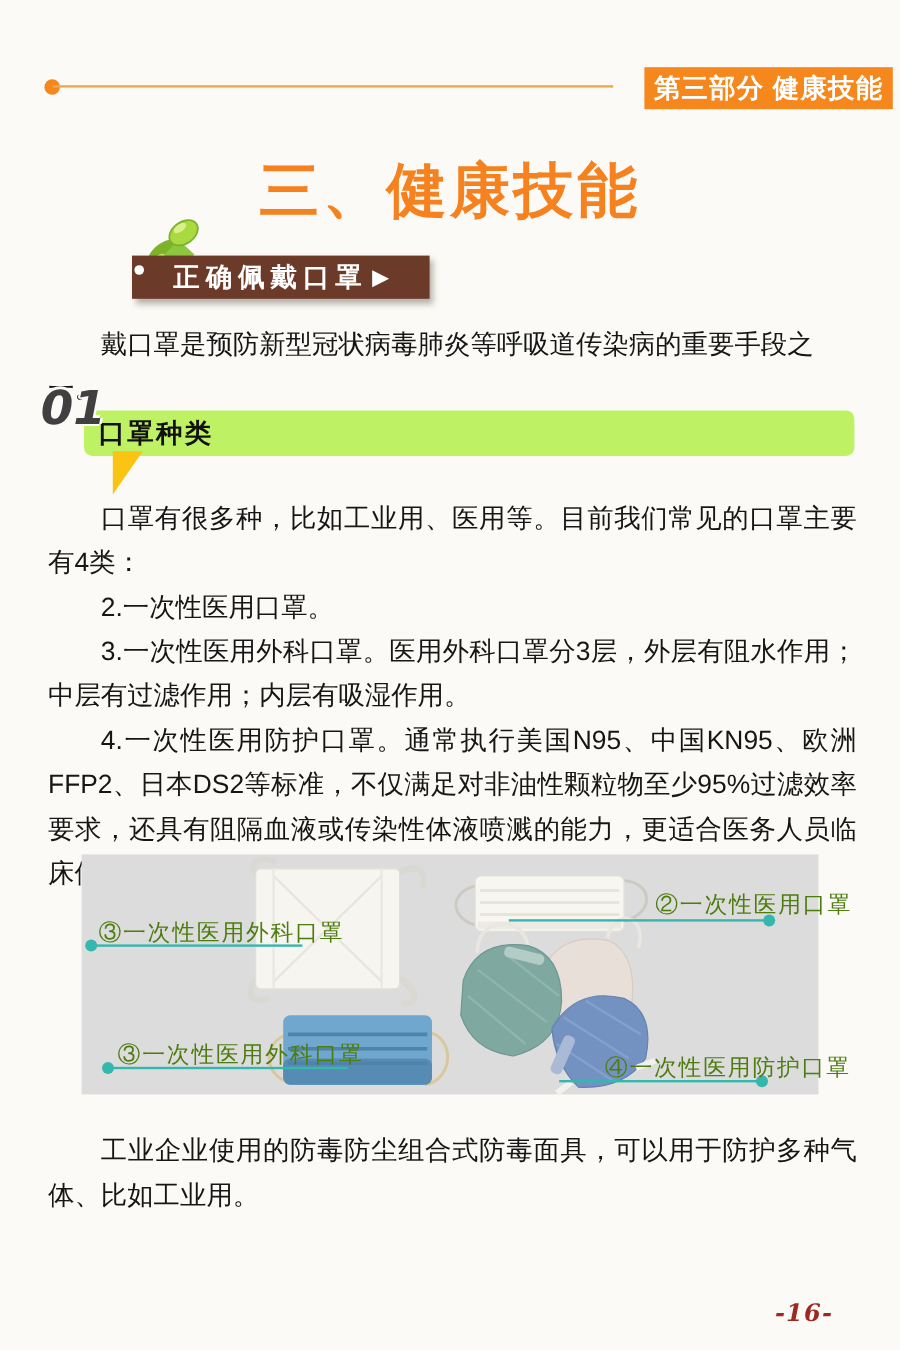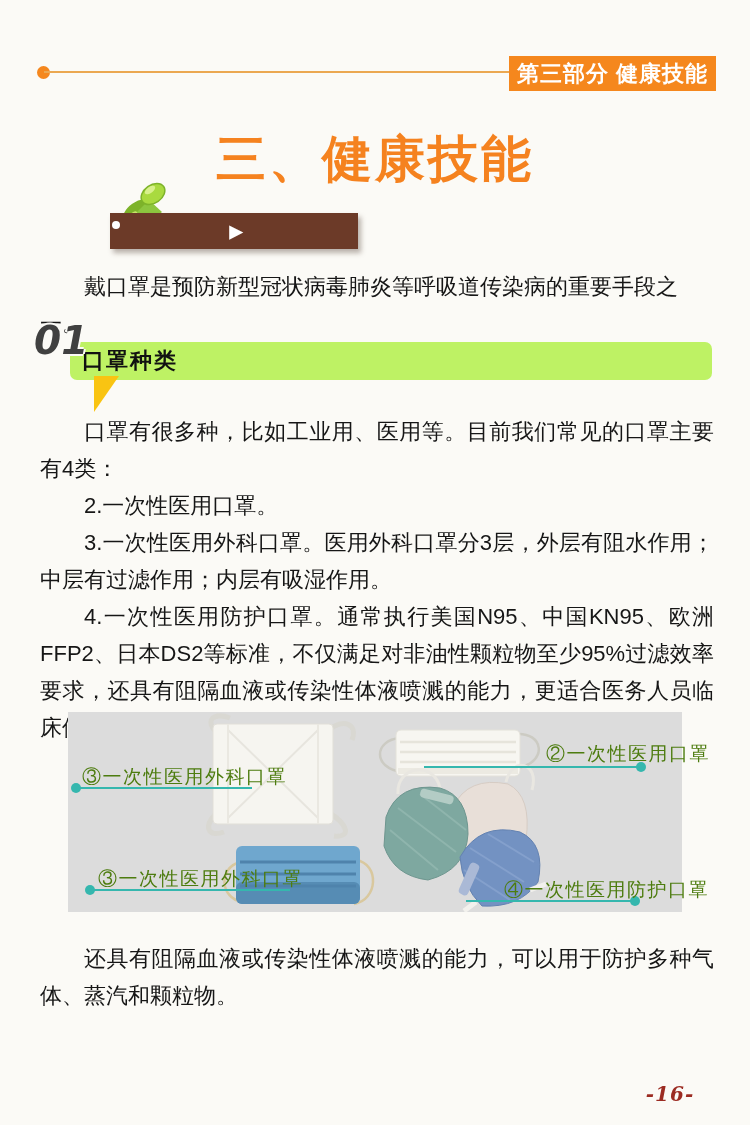--- a/index.html
+++ b/index.html
@@ -7,21 +7,21 @@
   .page {
     position:relative; width:750px; height:1125px; margin:0 auto;
     background:#FBFAF6; overflow:hidden;
     font-family:"Liberation Sans", sans-serif; color:#161616;
   }
   
   .hdr-dot { position:absolute; left:37px; top:66px; width:13px; height:13px;
     border-radius:50%; background:#F5871D; }
   .hdr-line { position:absolute; left:44px; top:71px; width:467px; height:2px;
     background:#EBA851; }
-  .hdr-badge { position:absolute; left:509px; top:56px; width:207px; height:35px;
+  .hdr-badge { position:absolute; left:537px; top:56px; width:207px; height:35px;
     background:#F5871D; color:#fff; font-size:22px; font-weight:bold;
     display:flex; align-items:center; justify-content:center; letter-spacing:1px; }
   
   .title { position:absolute; left:0; top:126px; width:750px; text-align:center;
     font-size:50px; font-weight:bold; color:#F5821F; letter-spacing:3px; }
   
   .pushpin { position:absolute; left:100px; top:178px; width:76px; height:62px; }
   .topic-banner { position:absolute; left:110px; top:213px; width:248px; height:36px;
     background:#6C3A28; box-shadow:3px 4px 5px rgba(60,40,30,.35);
     display:flex; align-items:center; justify-content:center;
@@ -76,20 +76,21 @@
   <svg class="pushpin" viewBox="0 0 76 62">
     <line x1="30" y1="40" x2="15" y2="55" stroke="#9aa0a6" stroke-width="2"></line>
     <ellipse cx="38" cy="34" rx="17" ry="10" transform="rotate(-35 38 34)" fill="#7DB32A"></ellipse>
     <path d="M27,44 L49,22 L62,34 L41,52 Z" fill="#8DC63F" transform="rotate(0)"></path>
     <ellipse cx="53" cy="16" rx="13" ry="9" transform="rotate(-35 53 16)" fill="#A9DA3F" stroke="#7DB32A" stroke-width="1.5"></ellipse>
     <ellipse cx="50" cy="12" rx="6" ry="3" transform="rotate(-35 50 12)" fill="#D8F08C"></ellipse>
     <ellipse cx="33" cy="37" rx="5" ry="2.5" transform="rotate(-35 33 37)" fill="#C8E86B"></ellipse>
   </svg>
 
   <div class="topic-banner">
+    <span>正确佩戴口罩</span>
     <span class="arrow">▶</span>
   </div>
   <span class="pin-hole"></span>
 
   <p class="intro">戴口罩是预防新型冠状病毒肺炎等呼吸道传染病的重要手段之一。</p>
 
   <div class="sec-banner">
     <span>口罩种类</span>
   </div>
   <div class="sec-tail"></div>
@@ -155,17 +156,17 @@
 
     <span class="ldot" style="left:17px; top:173px;"></span>
     <span class="leader" style="left:22px; top:177px; width:200px;"></span>
     <span class="fig-label" style="left:30px; top:154px;">③一次性医用外科口罩</span>
 
     <span class="leader" style="left:398px; top:188px; width:170px;"></span>
     <span class="ldot" style="left:562px; top:184px;"></span>
     <span class="fig-label" style="left:436px; top:165px;">④一次性医用防护口罩</span>
   </div>
 
-  <p class="closing">还具有阻隔血液或传染性体液喷溅的能力，可以用于防护多种气体、蒸汽和颗粒物。</p>
+  <p class="closing">工业企业使用的防毒防尘组合式防毒面具，可以用于防护多种气体、比如工业用。</p>
 
   <div class="page-num">-16-</div>
 
 </div>
 
 </body></html>

